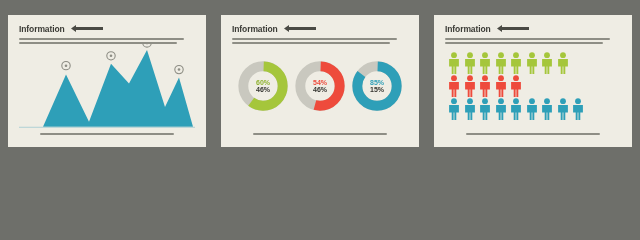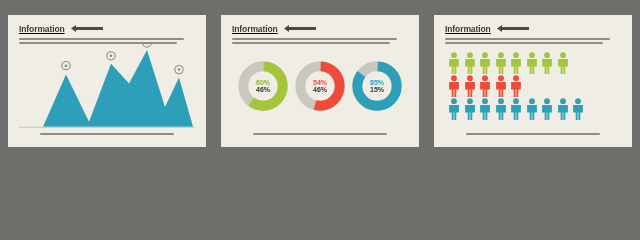--- a/index.html
+++ b/index.html
@@ -25,21 +25,20 @@
   }
   .card {
     position: relative;
     width: 198px;
     height: 132px;
     background: #efede4;
     box-sizing: border-box;
     padding: 9px 11px 8px 11px;
     display: flex;
     flex-direction: column;
-    text-decoration: underline;
   }
 
   
   .card-head {
     display: flex;
     align-items: center;
     gap: 6px;
     height: 10px;
   }
   .head-title {

